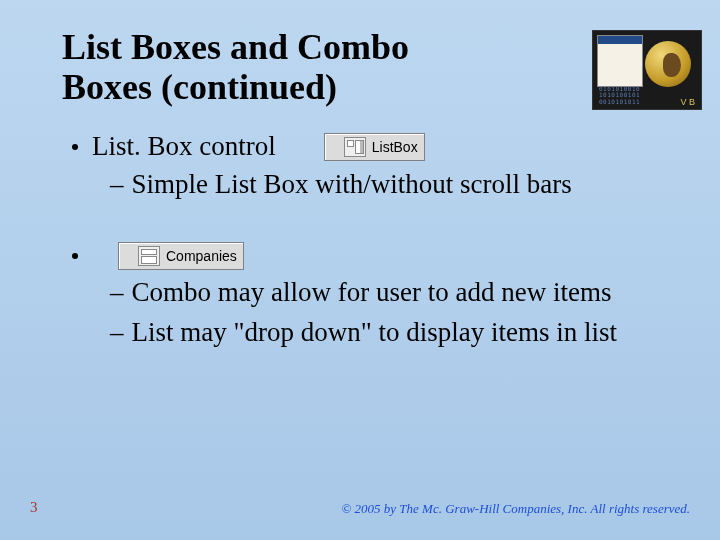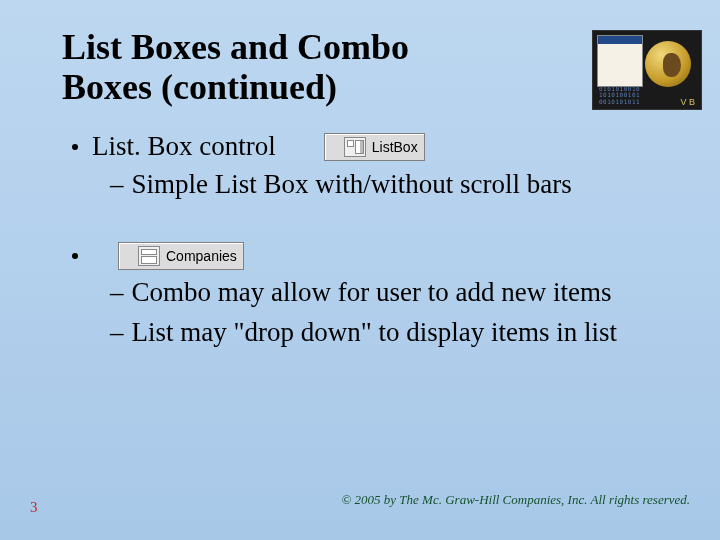--- a/index.html
+++ b/index.html
@@ -169,25 +169,25 @@
     position: absolute;
     left: 30px;
     bottom: 24px;
     font-family: "Times New Roman", serif;
     font-size: 15px;
     color: #b03030;
   }
   .copyright {
     position: absolute;
     right: 30px;
-    bottom: 32px;
+    bottom: 23px;
     font-family: "Times New Roman", serif;
     font-size: 13px;
     font-style: italic;
-    color: #14532d;
+    color: #1d4ed8;
   }
 </style>
 </head>
 <body>
 
 <div class="slide">
 
   <div class="title">List Boxes and Combo Boxes (continued)</div>
 
   <div class="corner-graphic">

